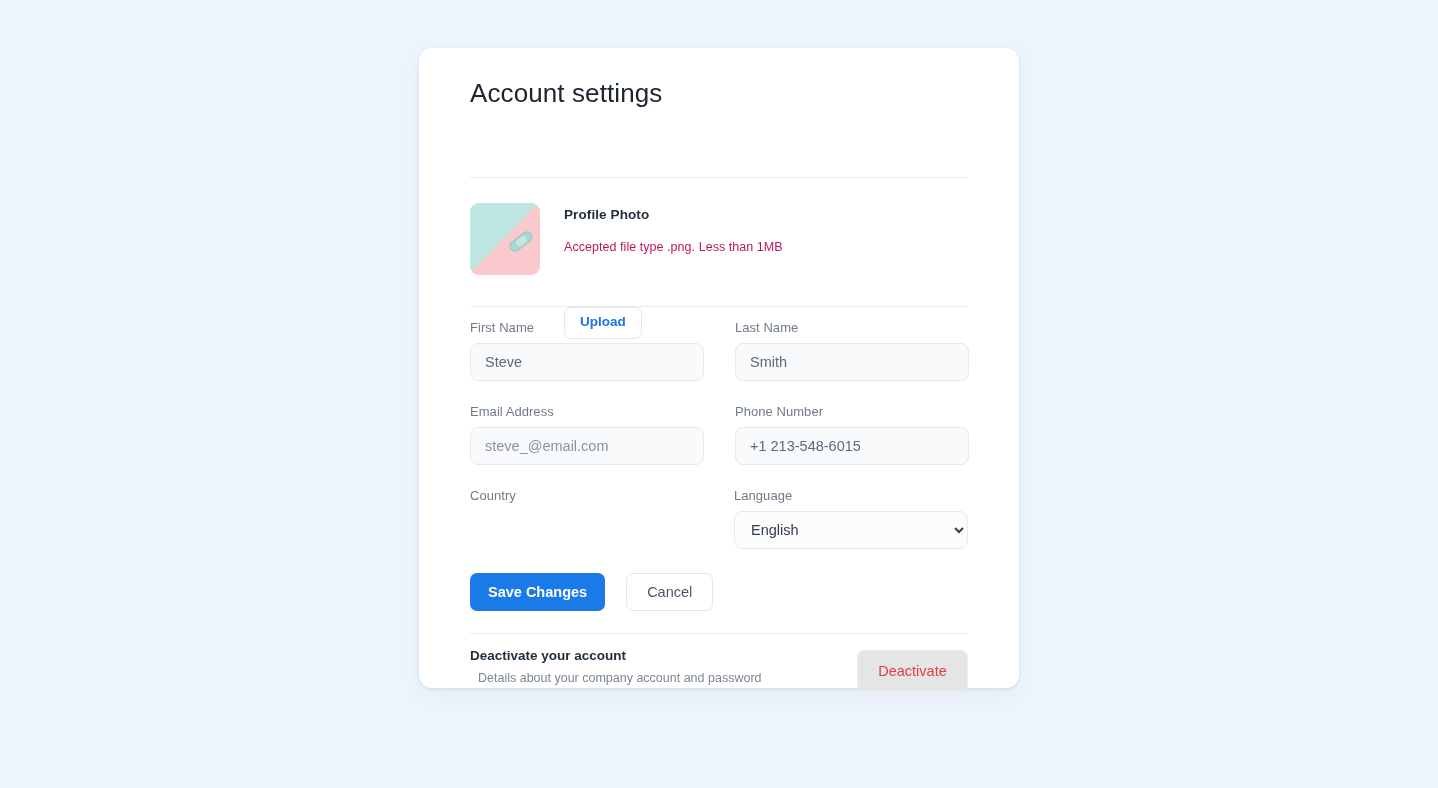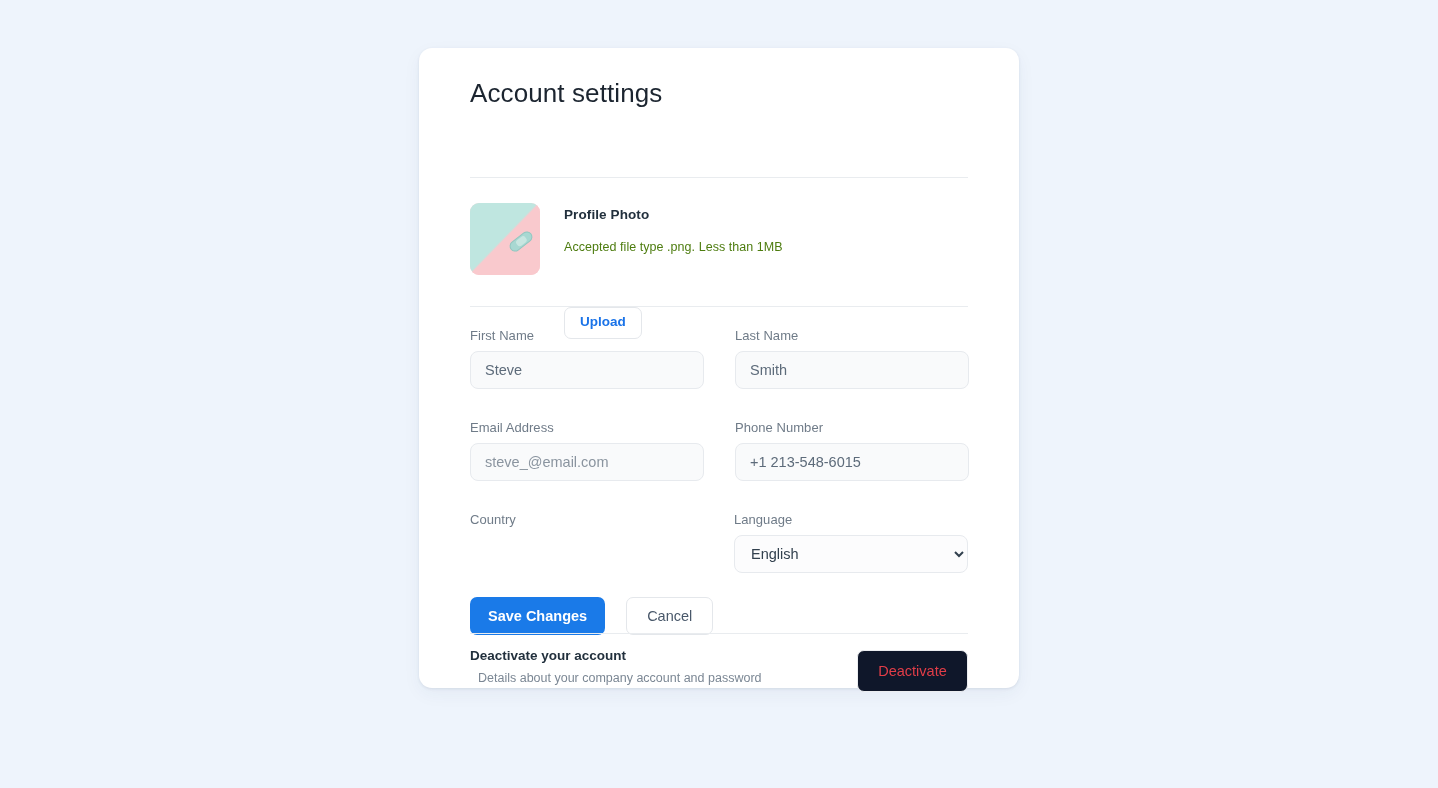--- a/index.html
+++ b/index.html
@@ -120,21 +120,21 @@
   }
   .photo-title {
     font-size: 13.5px;
     font-weight: bold;
     color: #22303d;
     margin: 0 0 18px 0;
     letter-spacing: 0.1px;
   }
   .photo-sub {
     font-size: 12.5px;
-    color: #4d7c0f;
+    color: #be185d;
     margin: 0 0 12px 0;
     letter-spacing: 0.05px;
   }
   .upload-btn {
     display: inline-block;
     padding: 7px 15px 8px;
     font-size: 13.5px;
     font-weight: bold;
     color: #1a73e8;
     background: #ffffff;
@@ -153,21 +153,20 @@
     top: 272px;
     width: 498px;
   }
   .form-row {
     display: flex;
     gap: 31px;
     margin-bottom: 23px;
   }
   .field {
     width: 234px;
-    margin-top: 8px;
   }
   .field-label {
     display: block;
     font-size: 13px;
     color: #6f7b88;
     margin-bottom: 8px;
     letter-spacing: 0.05px;
   }
   .field-input {
     width: 234px;
@@ -249,21 +248,21 @@
   .deactivate-sub {
     font-size: 12.5px;
     color: #7b8794;
     margin: 8px;
   }
   .btn-danger {
     width: 111px;
     height: 42px;
     font-size: 14.5px;
     color: #e23d48;
-    background: #0f172a;
+    background: #e5e5e5;
     border: 1px solid #eceef1;
     border-radius: 7px;
     cursor: pointer;
     font-family: "Liberation Sans", sans-serif;
   }
 </style>
 </head>
 <body>
 
 <div class="page">

